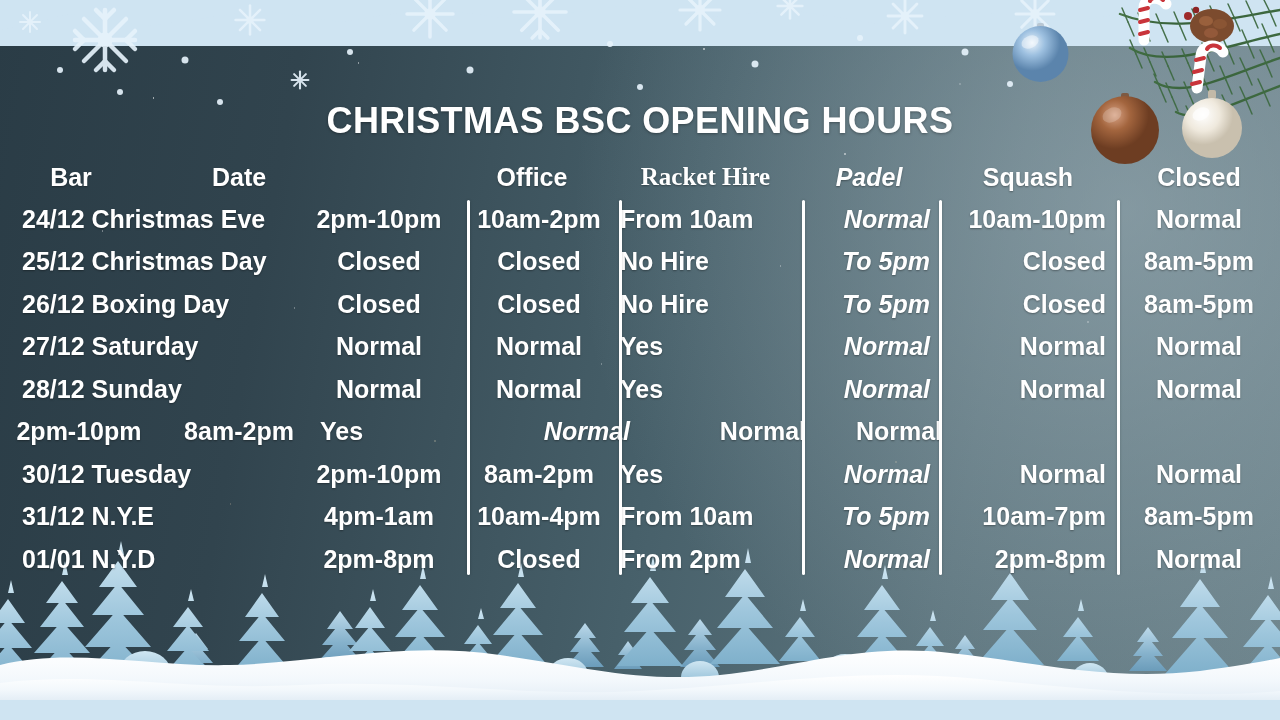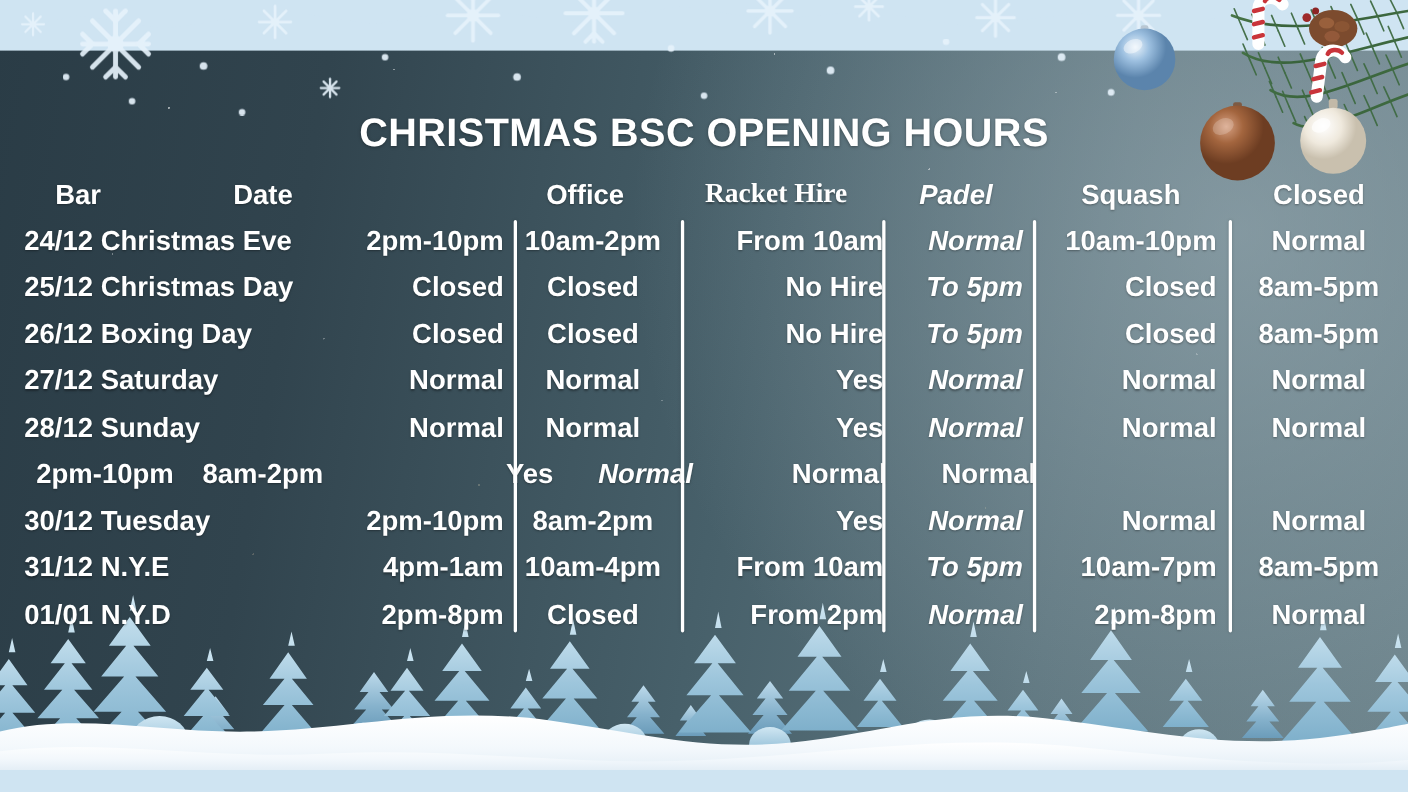--- a/index.html
+++ b/index.html
@@ -63,23 +63,23 @@
   }
   .row{
     display:flex;align-items:center;
     height:42.5px;
     color:#ffffff;font-weight:bold;font-size:25px;
     text-shadow:0 1px 2px rgba(0,0,0,.35);
   }
   .row.head{height:42px;}
   .c{box-sizing:border-box;position:relative;white-space:nowrap;}
   .c-date     {width:300px;padding-left:22px;text-align:left;}
-  .c-bar      {width:168px;padding-right:10px;text-align:right;}
+  .c-bar      {width:168px;padding-right:10px;text-align:center;}
   .c-office   {width:152px;padding-right:10px;text-align:center;}
-  .c-racket   {width:185px;padding-right:2px;text-align:right;}
+  .c-racket   {width:185px;padding-right:2px;text-align:left;}
   .c-padel    {width:138px;padding-right:13px;text-align:right;font-style:italic;}
   .c-squash   {width:178px;padding-right:15px;text-align:right;}
   .c-tennis   {width:159px;padding-right:3px;text-align:center;}
 
   
   .row.head .c-bar{text-align:center;padding-right:26px;}
   .row.head .c-office{text-align:center;padding-right:24px;}
   .row.head .c-racket{text-align:center;padding-right:14px;font-family:Liberation Serif, serif;}
   .row.head .c-padel{text-align:center;padding-right:10px;}
   .row.head .c-squash{text-align:center;padding-right:8px;}

